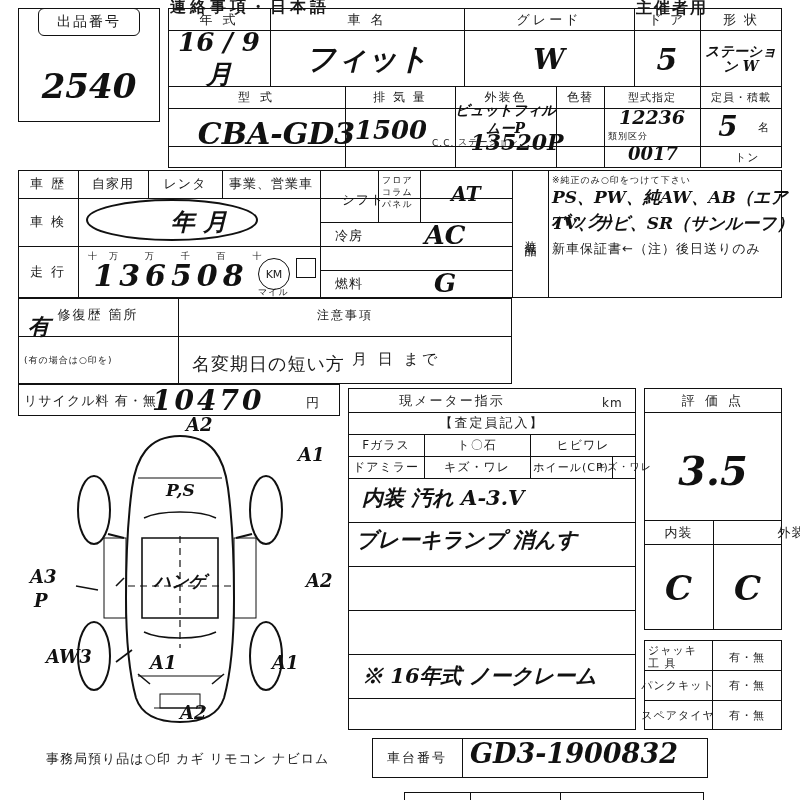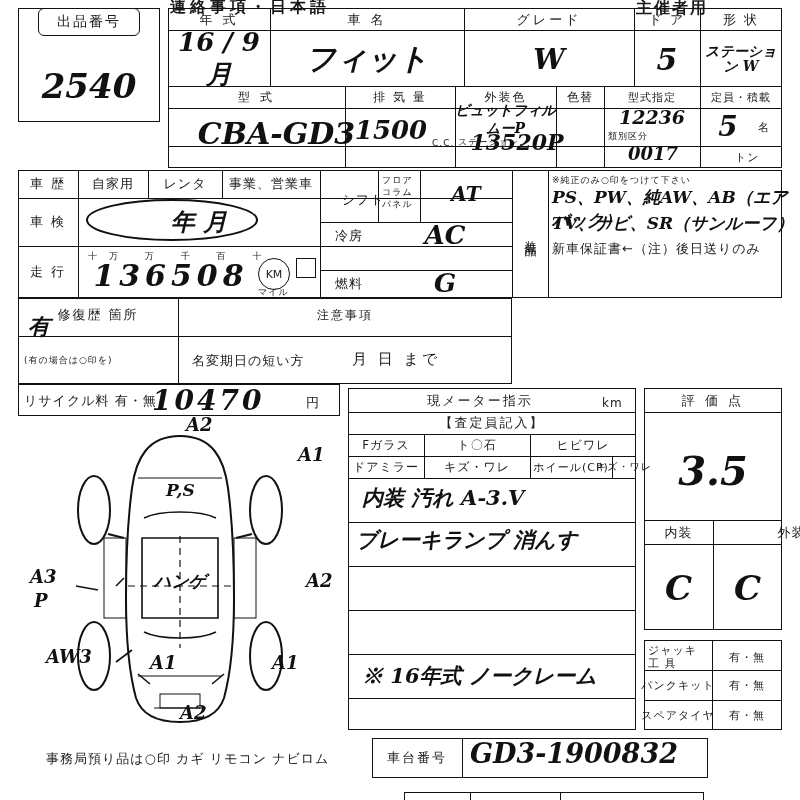--- a/index.html
+++ b/index.html
@@ -141,21 +141,21 @@
   <div class="lbl" style="left:552px;top:240px;font-size:13px;">新車保証書←（注）後日送りのみ</div>
 
   <div class="bx" style="left:18px;top:298px;width:494px;height:86px;"></div>
   <div class="line vline" style="left:178px;top:298px;height:86px;"></div>
   <div class="line hline" style="left:18px;top:336px;width:160px;"></div>
   <div class="line hline" style="left:178px;top:336px;width:334px;"></div>
   <div class="ctrabs lbl" style="left:18px;top:304px;width:160px;height:22px;font-size:13px;letter-spacing:2px;">修復歴 箇所</div>
   <div class="lbl xs" style="left:24px;top:354px;">(有の場合は○印を)</div>
   <div class="hw" style="position:absolute;left:28px;top:312px;font-size:22px;">有</div>
   <div class="ctrabs lbl" style="left:178px;top:304px;width:334px;height:22px;font-size:12px;letter-spacing:2px;">注意事項</div>
-  <div class="lbl" style="left:192px;top:352px;font-size:13px;">名変期日の短い方</div>
+  <div class="lbl" style="left:192px;top:352px;font-size:18px;">名変期日の短い方</div>
   <div class="lbl" style="left:352px;top:350px;font-size:15px;letter-spacing:3px;">月   日 まで</div>
 
   <div class="bx" style="left:18px;top:384px;width:322px;height:32px;"></div>
   <div class="lbl" style="left:24px;top:392px;font-size:13px;">リサイクル料 有・無</div>
   <div class="hw" style="position:absolute;left:152px;top:384px;font-size:28px;letter-spacing:3px;font-style:italic;">10470</div>
   <div class="lbl" style="left:306px;top:394px;font-size:13px;">円</div>
 
   <div style="position:absolute;left:20px;top:418px;width:320px;height:316px;">
     <svg viewBox="0 0 320 316" width="320" height="316" style="position:absolute;left:0;top:0;">
 
@@ -214,21 +214,21 @@
   <div class="line hline" style="left:348px;top:478px;width:288px;"></div>
   <div class="line hline" style="left:348px;top:522px;width:288px;"></div>
   <div class="line hline" style="left:348px;top:566px;width:288px;"></div>
   <div class="line hline" style="left:348px;top:610px;width:288px;"></div>
   <div class="line hline" style="left:348px;top:654px;width:288px;"></div>
   <div class="line hline" style="left:348px;top:698px;width:288px;"></div>
   <div class="line vline" style="left:424px;top:434px;height:44px;"></div>
   <div class="line vline" style="left:530px;top:434px;height:44px;"></div>
   <div class="line vline" style="left:612px;top:456px;height:22px;"></div>
 
-  <div class="ctrabs lbl" style="left:360px;top:392px;width:240px;height:18px;font-size:13px;letter-spacing:2px;font-family:Liberation Mono, monospace;">現メーター指示</div>
+  <div class="ctrabs lbl" style="left:332px;top:392px;width:240px;height:18px;font-size:13px;letter-spacing:2px;font-family:Liberation Mono, monospace;">現メーター指示</div>
   <div class="lbl" style="left:602px;top:396px;font-size:12px;">km</div>
   <div class="ctrabs lbl" style="left:348px;top:414px;width:288px;height:18px;font-size:13px;letter-spacing:2px;">【査定員記入】</div>
 
   <div class="ctrabs lbl" style="left:348px;top:436px;width:76px;height:18px;font-size:12px;">Fガラス</div>
   <div class="ctrabs lbl" style="left:424px;top:436px;width:106px;height:18px;font-size:12px;">ト〇石</div>
   <div class="ctrabs lbl" style="left:530px;top:436px;width:106px;height:18px;font-size:12px;">ヒビワレ</div>
   <div class="ctrabs lbl" style="left:348px;top:458px;width:76px;height:18px;font-size:12px;">ドアミラー</div>
   <div class="ctrabs lbl" style="left:424px;top:458px;width:106px;height:18px;font-size:12px;">キズ・ワレ</div>
   <div class="ctrabs lbl" style="left:530px;top:458px;width:82px;height:18px;font-size:11px;">ホイール(CP)</div>
   <div class="ctrabs lbl" style="left:612px;top:458px;width:24px;height:18px;font-size:10px;">キズ・ワレ</div>

